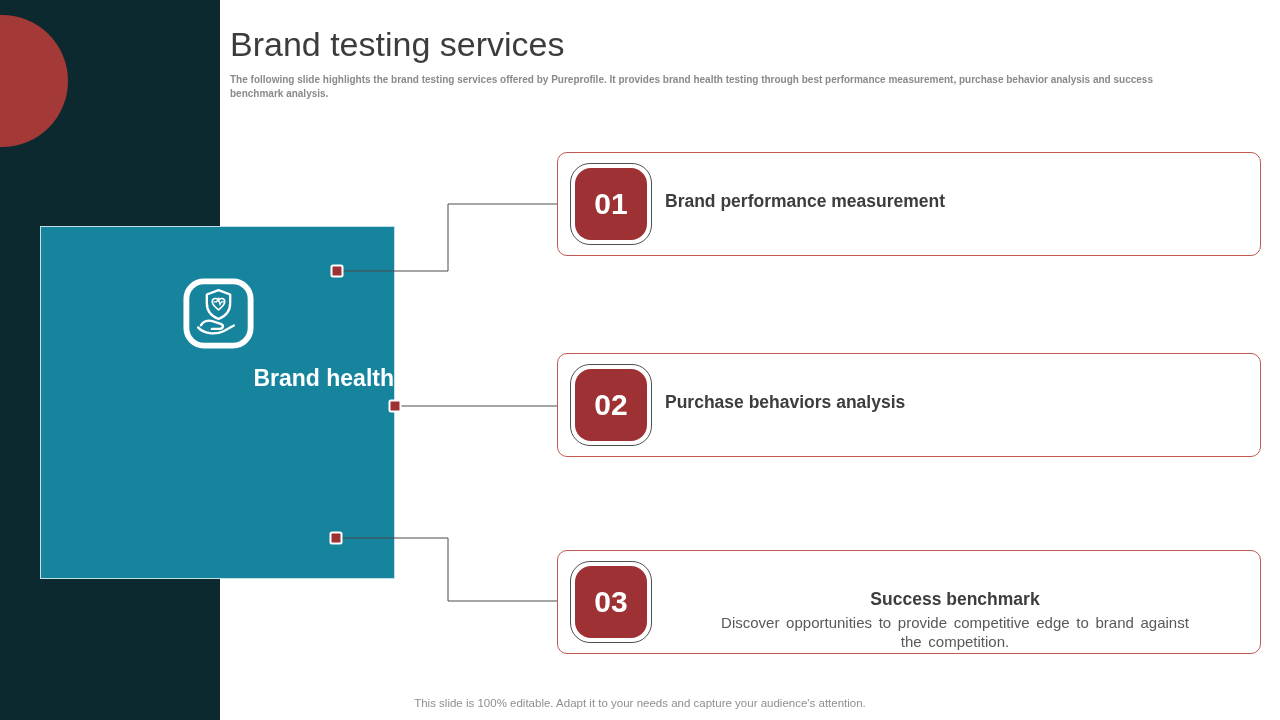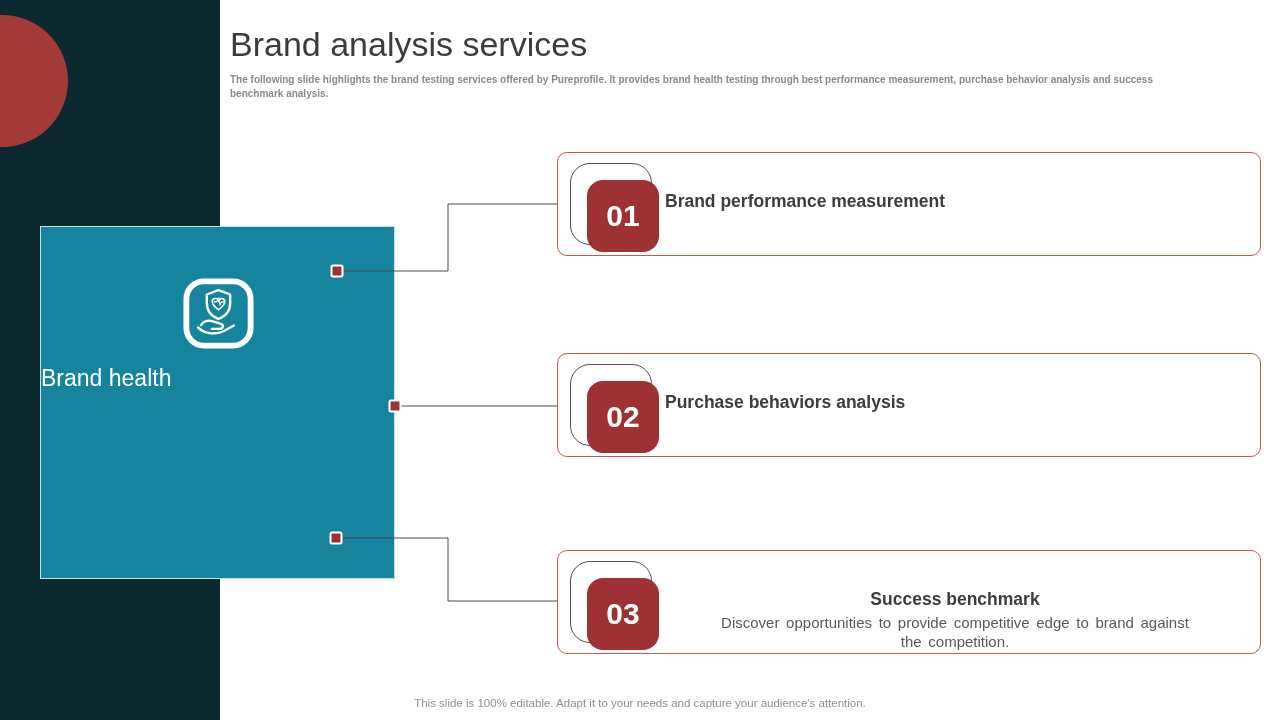--- a/index.html
+++ b/index.html
@@ -20,57 +20,57 @@
   
   .title { position:absolute; left:230px; top:24px; font-size:34px; line-height:40px;
     font-weight:400; color:#3c3c3c; }
   .subtitle { position:absolute; left:230px; top:73px; width:1040px; font-size:10px;
     font-weight:700; line-height:14px; color:#8a8a8a; white-space:pre-line; }
 
   
   .panel { position:absolute; left:40px; top:226px; width:355px; height:353px;
     background:#17849e; border:1px solid rgba(255,255,255,.75); z-index:1; }
   .panel-icon { position:absolute; left:141px; top:50px; width:73px; height:73px; }
-  .panel-title { position:absolute; left:0; top:136px; width:100%; text-align:left;
-    color:#ffffff; font-weight:400; font-size:23px; line-height:30px; }
+  .panel-title { position:absolute; left:0; top:136px; width:100%; text-align:right;
+    color:#ffffff; font-weight:700; font-size:23px; line-height:30px; }
   .panel-desc { position:absolute; left:0; top:182px; width:100%; text-align:center;
     color:#ffffff; font-size:17px; line-height:25.5px; white-space:pre-line; word-spacing:1.5px; }
 
   
   .connectors { position:absolute; left:0; top:0; width:1280px; height:720px;
     z-index:2; pointer-events:none; }
 
   
   .card { position:absolute; left:557px; width:704px; height:104px; background:#fff;
     border:1px solid #c05a52; border-radius:10px; z-index:1; }
   .card-1 { top:152px; }
   .card-2 { top:353px; }
   .card-3 { top:550px;text-align:center; }
   .tile-outer { position:absolute; left:12px; top:10px; width:82px; height:82px;
-    border:1px solid #4f4f4f; border-radius:20px; padding:16px; background:#fff; }
+    border:1px solid #4f4f4f; border-radius:20px; padding:4px; background:#fff; }
   .tile { width:72px; height:72px; border-radius:16px; background:#9e3133;
     color:#ffffff; font-weight:700; font-size:30px;
     display:flex; align-items:center; justify-content:center; }
   .card-text { position:absolute; left:107px; top:37px; width:580px; }
   .card-title { font-size:17.5px; font-weight:700; color:#3d3d3d; line-height:22px; margin-bottom:4px; }
   .card-desc { font-size:15px; color:#595959; line-height:18.5px; white-space:pre-line; word-spacing:2.5px; }
 
   
   .footer { position:absolute; left:0; top:697px; width:1280px; text-align:center;
     font-size:11.5px; color:#8f8f8f; }
 </style>
 </head>
 <body>
 
 <div class="slide">
 
   <div class="sidebar"></div>
   <div class="accent-circle"></div>
 
-  <div class="title">Brand analysis services</div>
+  <div class="title">Brand testing services</div>
   <div class="subtitle">The following slide highlights the brand testing services offered by Pureprofile. It provides brand health testing through best performance measurement, purchase behavior analysis and success
 benchmark analysis.</div>
 
   <div class="panel">
     <svg class="panel-icon" viewBox="0 0 100 100">
       <rect x="6" y="6" width="88" height="88" rx="24" fill="none" stroke="#ffffff" stroke-width="8"></rect>
       <path d="M50 18 l16 6 v12 c0 11 -7 18 -16 21.5 c-9 -3.5 -16 -10.5 -16 -21.5 v-12 z" fill="none" stroke="#ffffff" stroke-width="3.2" stroke-linejoin="round"></path>
       <path d="M50 45 c-5 -4 -8.5 -7 -8.5 -10.7 a4.3 4.3 0 0 1 8.5 -1.3 a4.3 4.3 0 0 1 8.5 1.3 c0 3.7 -3.5 6.7 -8.5 10.7 z" fill="none" stroke="#ffffff" stroke-width="2.2" stroke-linejoin="round"></path>
       <path d="M43.5 34 h4 l2 -4.5 2.5 8 2 -3.5 h4.5" fill="none" stroke="#ffffff" stroke-width="1.7"></path>
       <path d="M26 66 c3 -5.5 9.5 -7.5 15.5 -5.5 l11.5 3.8 c4.8 1.6 3.8 6.8 -1.6 6.8 h-10.5" fill="none" stroke="#ffffff" stroke-width="3.2" stroke-linecap="round"></path>

